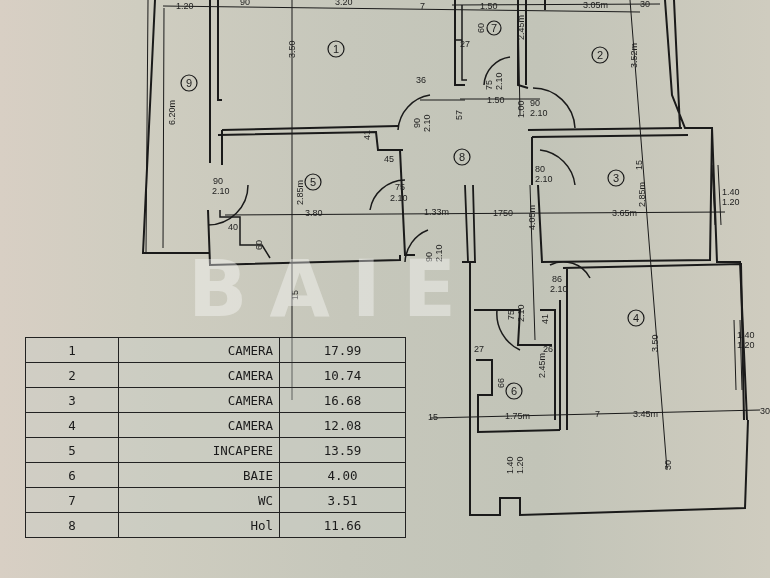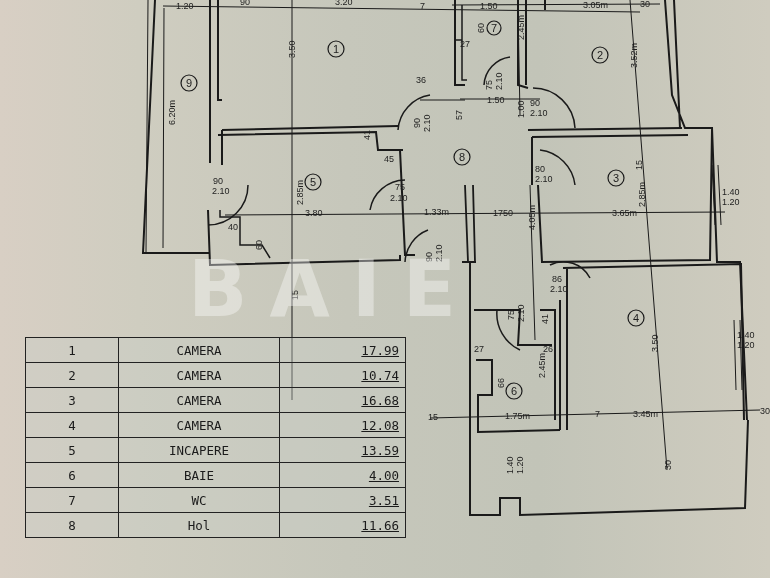--- a/index.html
+++ b/index.html
@@ -8,22 +8,22 @@
   .paper{position:absolute;inset:0;background:linear-gradient(90deg,#d8cfc4 0%,#cfcdc0 18%,#c6c7bb 45%,#c2c4b8 70%,#cfccbf 100%);}
   svg.plan{position:absolute;left:0;top:0;}
   .lbl{font-family:"Liberation Sans",sans-serif;fill:#1e1e1e;}
   .watermark{position:absolute;left:188px;top:244px;font-family:"DejaVu Sans",sans-serif;font-weight:bold;
        font-size:78px;letter-spacing:22px;color:rgba(255,255,255,0.38);}
   table.rooms{position:absolute;left:25px;top:337px;border-collapse:collapse;
        font-family:"DejaVu Sans Mono",monospace;font-size:12.5px;color:#1b1b1b;background:rgba(200,205,198,0.4);}
   table.rooms td,table.rooms th{border:1.5px solid #222;height:24px;padding:0 6px;font-weight:normal;}
   table.rooms th{font-size:11.5px;height:26px;text-align:left;}
   td.nr{width:80px;text-align:center;}
-  td.name{width:148px;text-align:center;}
-  td.area{width:113px;text-align:right;text-decoration:underline;}
+  td.name{width:148px;text-align:right;}
+  td.area{width:113px;text-align:center;}
 </style>
 </head>
 <body>
 
 <div class="paper"></div>
 
 <svg class="plan" width="770" height="578" viewBox="0 0 770 578">
   <g stroke="#1a1a1a" fill="none" stroke-width="2">
 
     <path d="M155 0 L143 253 L210 253"></path>

